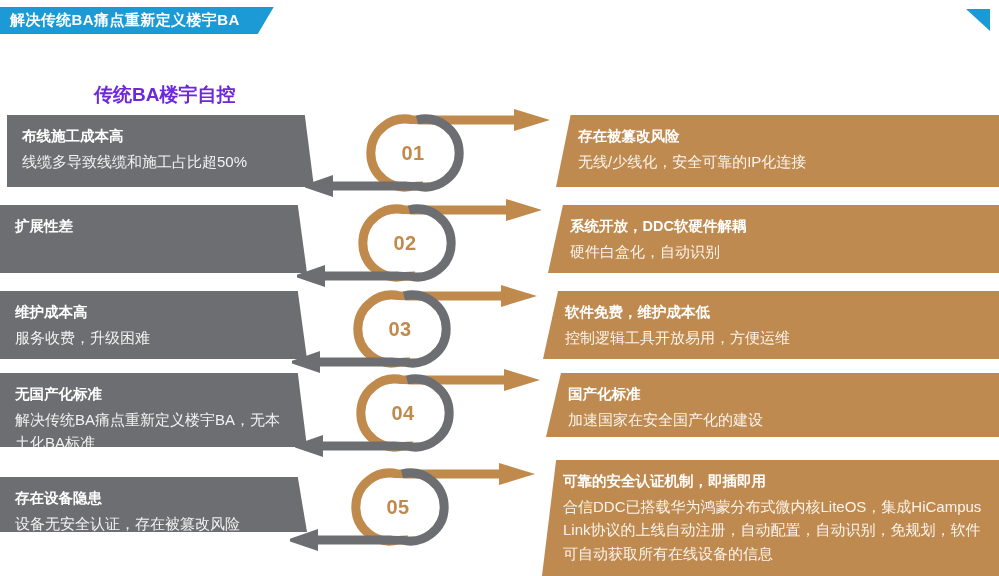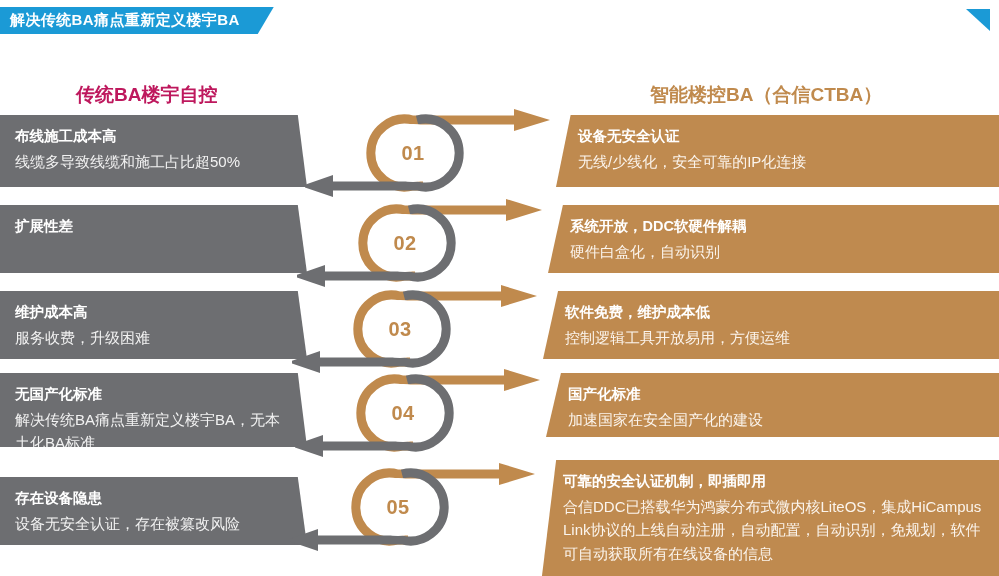--- a/index.html
+++ b/index.html
@@ -32,21 +32,21 @@
     background:#1b9ad6;
     clip-path:polygon(0 0, 100% 0, 100% 100%);
   }
 
   
   .col-head{
     position:absolute;top:82px;
     font-size:19px;font-weight:bold;
     white-space:nowrap;
   }
-  #head-left{left:76px;color:#be185d;}
+  #head-left{left:94px;color:#6d28d9;}
   #head-right{left:650px;color:#c08a4d;}
 
   
   .row{position:absolute;left:0;width:999px;}
 
   
   .card-left{
     position:absolute;left:0;
     width:307px;
     background:#6d6e71;
@@ -81,29 +81,28 @@
 </style>
 </head>
 <body>
 
 <div id="slide">
 
   <div id="banner">解决传统BA痛点重新定义楼宇BA</div>
   <div id="corner-tri"></div>
 
   <div class="col-head" id="head-left">传统BA楼宇自控</div>
-  <div class="col-head" id="head-right">智能楼控BA（合信CTBA）</div>
 
   <div class="row">
-    <div class="card-left" style="top:115px;height:72px;">
+    <div class="card-left" style="top:115px;height:72px;margin-left:7px;">
       <p class="c-title">布线施工成本高</p>
       <p class="c-sub">线缆多导致线缆和施工占比超50%</p>
     </div>
     <div class="card-right" style="left:556px;top:115px;width:443px;height:72px;">
-      <p class="c-title">设备无安全认证</p>
+      <p class="c-title">存在被篡改风险</p>
       <p class="c-sub">无线/少线化，安全可靠的IP化连接</p>
     </div>
     <svg class="connector" style="left:305px;top:108px;" width="255" height="90" viewBox="0 0 255 90">
 
       <path d="M 118 78 L 108 78 A 34 34 0 1 1 108 12 L 215 12" fill="none" stroke="#c08a4d" stroke-width="9"></path>
       <polygon points="209,1 245,12 209,23" fill="#c08a4d"></polygon>
 
       <path d="M 112 12 A 34 34 0 1 1 112 78 L 22 78" fill="none" stroke="#6d6e71" stroke-width="9"></path>
       <polygon points="28,67 -4,78 28,89" fill="#6d6e71"></polygon>
       <circle cx="108" cy="45" r="29" fill="#ffffff"></circle>
@@ -161,21 +160,21 @@
       <path d="M 118 78 L 108 78 A 34 34 0 1 1 108 12 L 215 12" fill="none" stroke="#c08a4d" stroke-width="9"></path>
       <polygon points="209,1 245,12 209,23" fill="#c08a4d"></polygon>
       <path d="M 112 12 A 34 34 0 1 1 112 78 L 22 78" fill="none" stroke="#6d6e71" stroke-width="9"></path>
       <polygon points="28,67 -4,78 28,89" fill="#6d6e71"></polygon>
       <circle cx="108" cy="45" r="29" fill="#ffffff"></circle>
     </svg>
     <div class="badge-num" style="left:373px;top:402px;">04</div>
   </div>
 
   <div class="row">
-    <div class="card-left" style="top:477px;height:68px;">
+    <div class="card-left" style="top:477px;height:55px;">
       <p class="c-title">存在设备隐患</p>
       <p class="c-sub">设备无安全认证，存在被篡改风险</p>
     </div>
     <div class="card-right" style="left:541px;top:460px;width:458px;height:124px;">
       <p class="c-title">可靠的安全认证机制，即插即用</p>
       <p class="c-sub">合信DDC已搭载华为鸿蒙分布式微内核LiteOS，集成HiCampus Link协议的上线自动注册，自动配置，自动识别，免规划，软件可自动获取所有在线设备的信息</p>
     </div>
     <svg class="connector" style="left:290px;top:462px;" width="255" height="90" viewBox="0 0 255 90">
       <path d="M 118 78 L 108 78 A 34 34 0 1 1 108 12 L 215 12" fill="none" stroke="#c08a4d" stroke-width="9"></path>
       <polygon points="209,1 245,12 209,23" fill="#c08a4d"></polygon>

